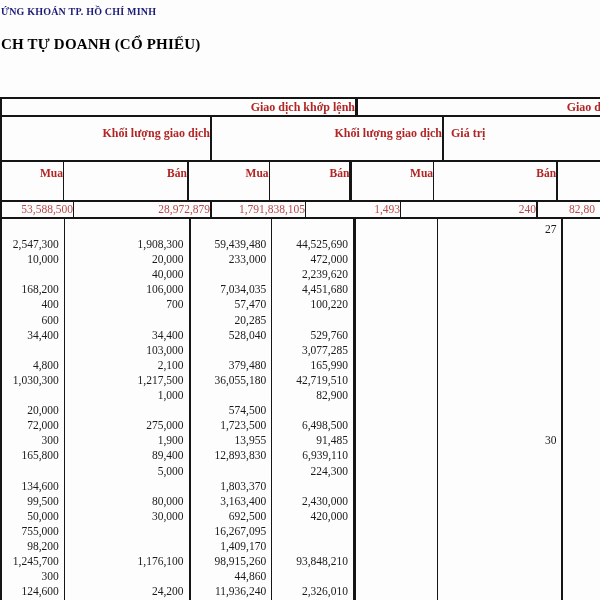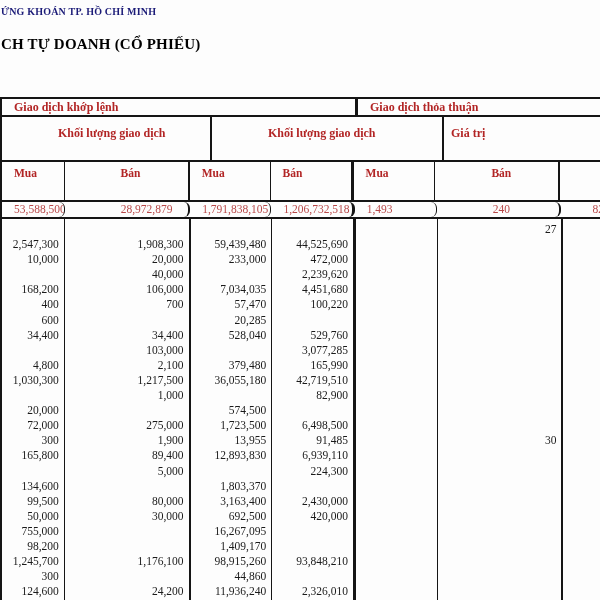--- a/index.html
+++ b/index.html
@@ -18,35 +18,34 @@
     font-size:15px;font-weight:bold;color:#000000;letter-spacing:.2px;
     white-space:nowrap;
   }
   .tbl{
     position:absolute;left:0;top:97px;width:675px;
     border-top:2px solid #151515;border-left:2px solid #151515;
     box-sizing:border-box;
   }
   .hrow{display:flex;border-bottom:2px solid #151515;}
   .cell{
-    box-sizing:border-box;text-align:left;color:#b22525;font-weight:bold;
+    box-sizing:border-box;text-align:right;color:#b22525;font-weight:bold;
     overflow:hidden;
-    padding-left:12px;
   }
   .b1{border-right:1px solid #151515;}
   .b2{border-right:2px solid #151515;margin-left:44px;}
   .b3{border-right:3px solid #151515;}
   
   .rowA .cell{height:16px;line-height:16px;font-size:12px;}
   
   .rowB .cell{height:43px;padding-top:9px;font-size:12px;}
   
   .rowC .cell{height:38px;padding-top:5px;font-size:11.5px;}
   
-  .rowT .cell{height:15px;line-height:15px;font-size:11.5px;font-weight:normal;color:#b84848;border-radius:6px;}
+  .rowT .cell{height:15px;line-height:15px;font-size:11.5px;font-weight:normal;color:#b84848;}
   .subhdr-c7{text-align:left !important;padding-left:7px;}
   .colhdr-c7{text-align:left !important;padding-left:44px;}
   .total-c7{text-align:left !important;padding-left:31px;}
   
   .datarea{display:flex;}
   .datacol{
     box-sizing:border-box;white-space:pre;text-align:right;
     padding:3px 5px 0 0;font-size:11.5px;line-height:15.1px;color:#1a1a1a;
     height:398px;overflow:hidden;font-weight:normal;
   }
@@ -82,21 +81,20 @@
     <div class="cell w4 b3">Bán</div>
     <div class="cell w5 b1">Mua</div>
     <div class="cell w6 b2">Bán</div>
     <div class="cell w7 colhdr-c7">Mua</div>
   </div>
 
   <div class="hrow rowT">
     <div class="cell w1 b1">53,588,500</div>
     <div class="cell w2 b2">28,972,879</div>
     <div class="cell w3 b1">1,791,838,105</div>
-    <div class="cell w4 b3">1,206,732,518</div>
     <div class="cell w5 b1">1,493</div>
     <div class="cell w6 b2">240</div>
     <div class="cell w7 total-c7">82,80</div>
   </div>
 
   <div class="datarea">
     <div class="datacol w1 b1">
 2,547,300
 10,000
 

